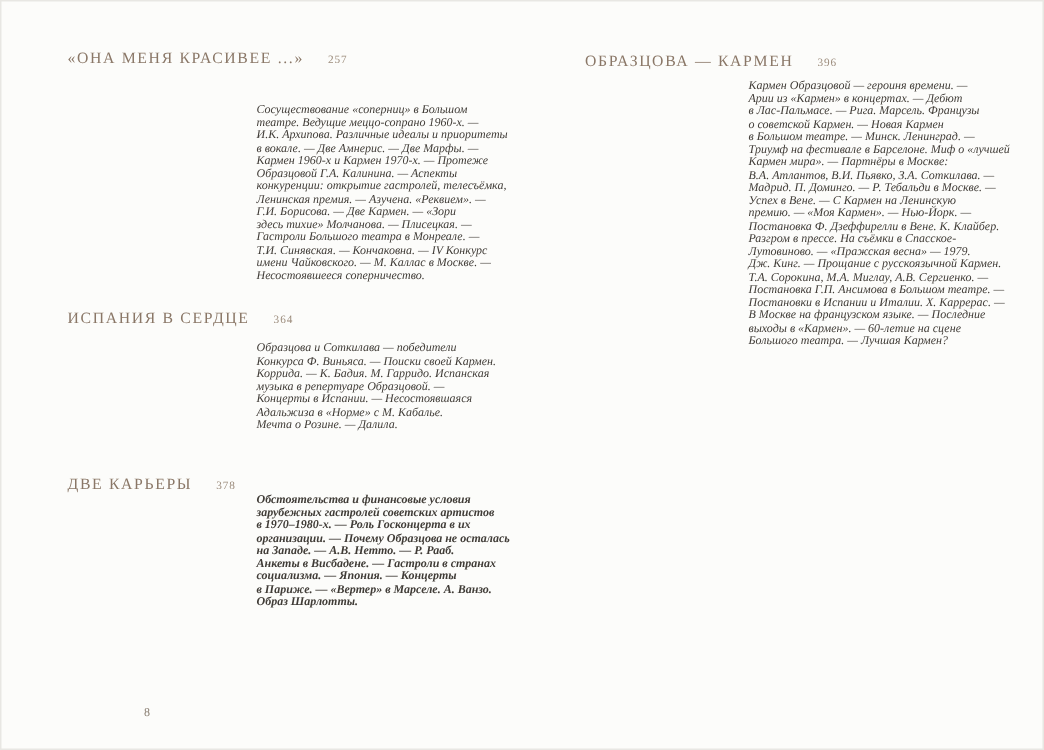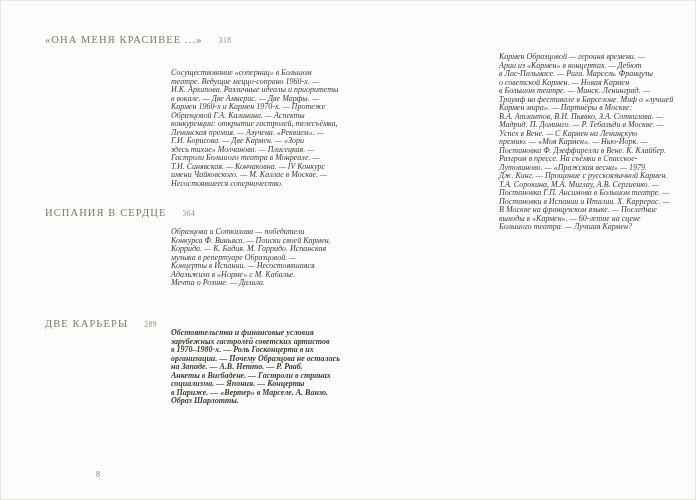--- a/index.html
+++ b/index.html
@@ -52,21 +52,21 @@
   }
 </style>
 </head>
 <body>
 
 <div class="spread">
 
   <div>
 
     <div class="head s1-head">
-      <span>«ОНА МЕНЯ КРАСИВЕЕ ...»</span><span class="pagenum">318</span>
+      <span>«ОНА МЕНЯ КРАСИВЕЕ ...»</span><span class="pagenum">257</span>
     </div>
     <div class="summary s1-body">Сосуществование «соперниц» в Большом
 театре. Ведущие меццо-сопрано 1960-х. —
 И.К. Архипова. Различные идеалы и приоритеты
 в вокале. — Две Амнерис. — Две Марфы. —
 Кармен 1960-х и Кармен 1970-х. — Протеже
 Образцовой Г.А. Калинина. — Аспекты
 конкуренции: открытие гастролей, телесъёмка,
 Ленинская премия. — Азучена. «Реквием». —
 Г.И. Борисова. — Две Кармен. — «Зори
@@ -81,38 +81,41 @@
     </div>
     <div class="summary s2-body">Образцова и Соткилава — победители
 Конкурса Ф. Виньяса. — Поиски своей Кармен.
 Коррида. — К. Бадия. М. Гарридо. Испанская
 музыка в репертуаре Образцовой. —
 Концерты в Испании. — Несостоявшаяся
 Адальжиза в «Норме» с М. Кабалье.
 Мечта о Розине. — Далила.</div>
 
     <div class="head s3-head">
-      <span>ДВЕ КАРЬЕРЫ</span><span class="pagenum">289</span>
+      <span>ДВЕ КАРЬЕРЫ</span><span class="pagenum">378</span>
     </div>
     <div class="summary s3-body">Обстоятельства и финансовые условия
 зарубежных гастролей советских артистов
 в 1970–1980-х. — Роль Госконцерта в их
 организации. — Почему Образцова не осталась
 на Западе. — А.В. Нетто. — Р. Рааб.
 Анкеты в Висбадене. — Гастроли в странах
 социализма. — Япония. — Концерты
 в Париже. — «Вертер» в Марселе. А. Ванзо.
 Образ Шарлотты.</div>
 
     <div class="footer-num">8</div>
   </div>
 
   <div>
 
     <div class="head r-head">
+      <div>
+        <span>ОБРАЗЦОВА — КАРМЕН</span><span class="pagenum">396</span>
+      </div>
     </div>
     <div class="summary r-body">Кармен Образцовой — героиня времени. —
 Арии из «Кармен» в концертах. — Дебют
 в Лас-Пальмасе. — Рига. Марсель. Французы
 о советской Кармен. — Новая Кармен
 в Большом театре. — Минск. Ленинград. —
 Триумф на фестивале в Барселоне. Миф о «лучшей
 Кармен мира». — Партнёры в Москве:
 В.А. Атлантов, В.И. Пьявко, З.А. Соткилава. —
 Мадрид. П. Доминго. — Р. Тебальди в Москве. —

